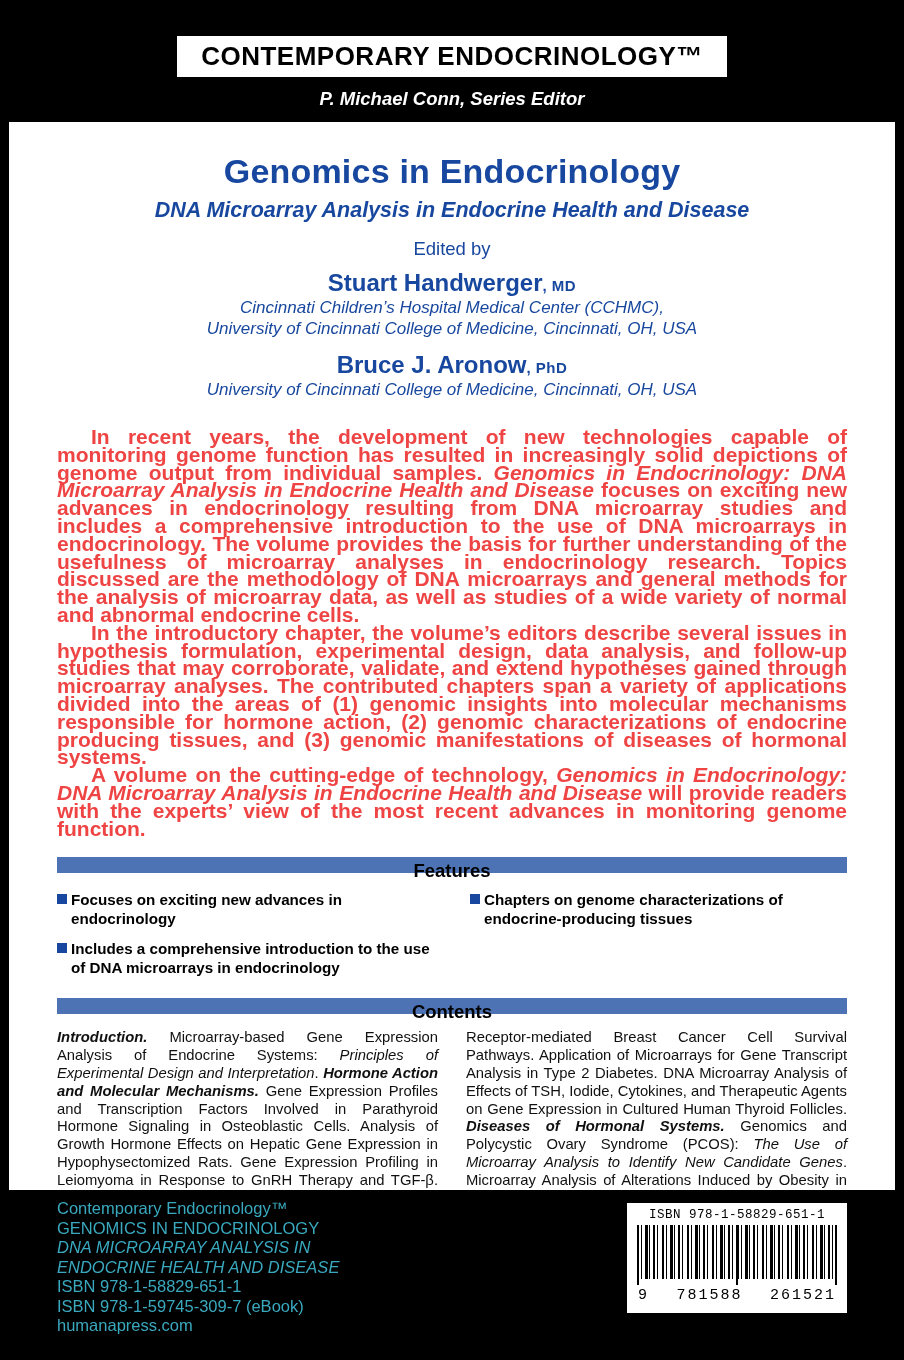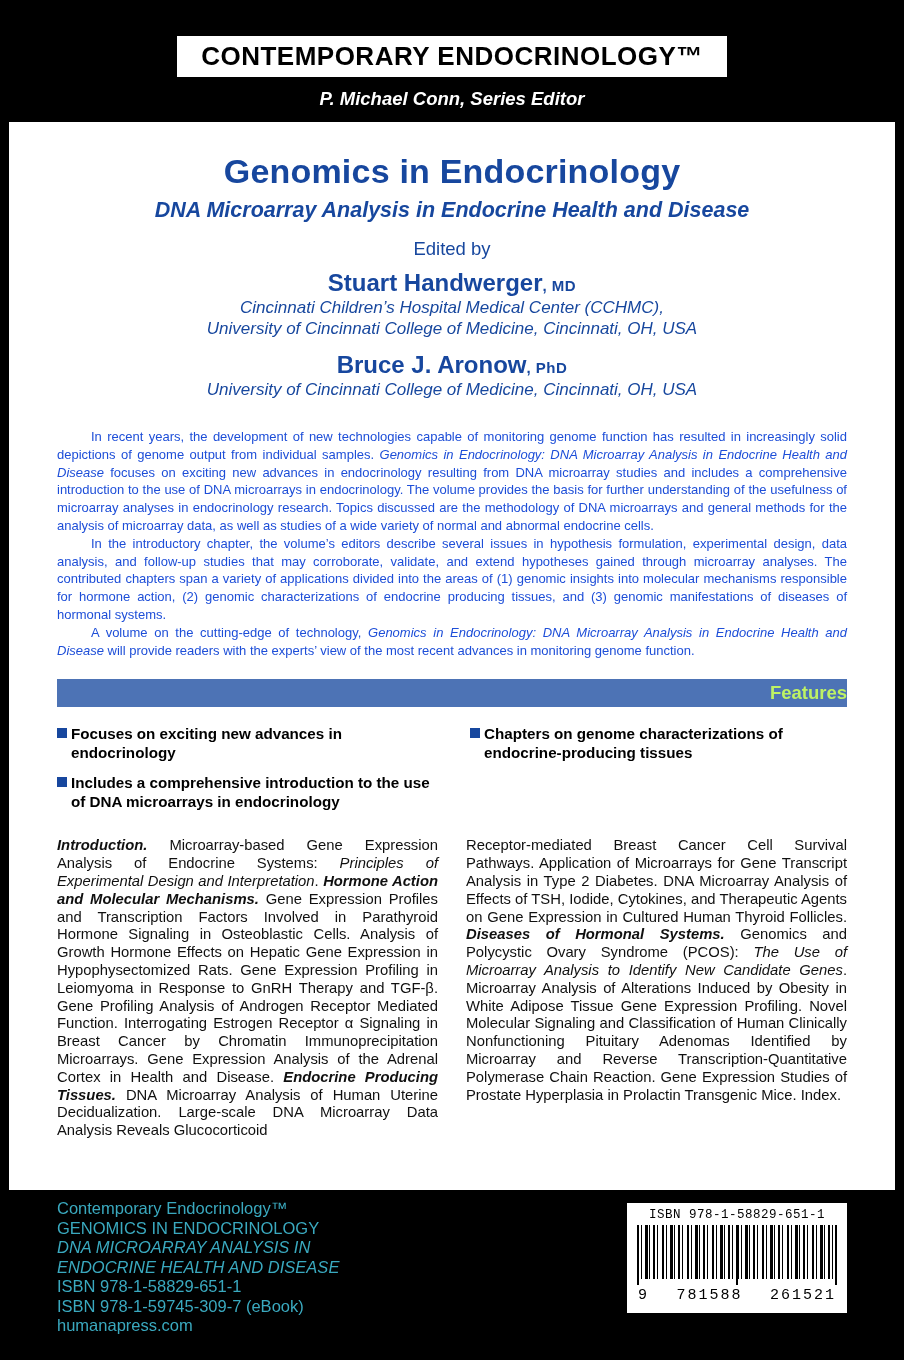--- a/index.html
+++ b/index.html
@@ -24,23 +24,23 @@
     background:#fff;padding:22px 48px 0;
   }
   .book-title{margin:8px 0 0;font-size:34px;font-weight:bold;color:var(--blue);text-align:center;letter-spacing:.2px;}
   .book-subtitle{margin:7px 0 0;font-size:21.5px;font-weight:bold;font-style:italic;color:var(--blue);text-align:center;}
   .edited{margin-top:15px;text-align:center;font-size:18.5px;color:var(--blue);}
   .ed-name{margin-top:9px;text-align:center;font-size:24px;font-weight:bold;color:var(--blue);}
   .ed-name .degree{font-size:15px;letter-spacing:.5px;}
   .affil{text-align:center;font-size:17px;font-style:italic;color:var(--blue);line-height:21px;}
   .ed2{margin-top:12px;text-align:center;}
   .desc-wrap{margin-top:28px;}
-  p.desc{margin:0;text-indent:34px;font-size:13px;line-height:17.8px;text-align:justify;color:#1d4ed8;}
-  .banner{margin-top:20px;background:var(--banner);color:#bef264;text-align:right;
-          font-size:18.5px;font-weight:bold;height:28px;line-height:28px;}
+  p.desc{margin:0;text-indent:34px;font-size:21px;line-height:17.8px;text-align:justify;color:#ef4444;font-weight:bold;}
+  .banner{margin-top:20px;background:var(--banner);color:#000000;text-align:center;
+          font-size:18.5px;font-weight:bold;height:16px;line-height:28px;}
   .banner.contents-banner{margin-top:10px;}
   .features-cols{display:flex;gap:36px;margin-top:17px;min-height:92px;}
   .fcol{flex:1;}
   .feature{display:flex;gap:4px;font-weight:bold;font-size:15.2px;line-height:19px;margin-bottom:11px;color:#000;}
   .sq{width:10px;height:10px;background:var(--blue);margin-top:4px;flex:none;}
   .contents-cols{display:flex;gap:28px;margin-top:15px;}
   .ccol{flex:1;font-size:14.8px;line-height:17.8px;text-align:justify;color:#101010;
         hyphens:auto;-webkit-hyphens:auto;}
   .b{font-weight:bold;font-style:italic;}
   .i{font-style:italic;}
@@ -114,20 +114,23 @@
         </div>
       </div>
       <div class="fcol">
         <div class="feature">
           <span class="sq"></span>
           <span>Chapters on genome characterizations of endocrine-producing tissues</span>
         </div>
       </div>
     </div>
 
+    <div class="banner contents-banner">
+      <span>Contents</span>
+    </div>
 
     <div class="contents-cols">
       <div class="ccol"><span class="b">Introduction. </span><span>Microarray-based Gene Expression Analysis of Endocrine Systems: </span><span class="i">Principles of Experimental Design and Interpretation</span><span>. </span><span class="b">Hormone Action and Molecular Mechanisms. </span><span>Gene Expression Profiles and Transcription Factors Involved in Parathyroid Hormone Signaling in Osteoblastic Cells. Analysis of Growth Hormone Effects on Hepatic Gene Expression in Hypophysectomized Rats. Gene Expression Profiling in Leiomyoma in Response to GnRH Therapy and TGF-β. Gene Profiling Analysis of Androgen Receptor Mediated Function. Interrogating Estrogen Receptor α Signaling in Breast Cancer by Chromatin Immunoprecipitation Microarrays. Gene Expression Analysis of the Adrenal Cortex in Health and Disease. </span><span class="b">Endocrine Producing Tissues. </span><span>DNA Microarray Analysis of Human Uterine Decidualization. Large-scale DNA Microarray Data Analysis Reveals Glucocorticoid</span></div>
       <div class="ccol"><span>Receptor-mediated Breast Cancer Cell Survival Pathways. Application of Microarrays for Gene Transcript Analysis in Type 2 Diabetes. DNA Microarray Analysis of Effects of TSH, Iodide, Cytokines, and Therapeutic Agents on Gene Expression in Cultured Human Thyroid Follicles. </span><span class="b">Diseases of Hormonal Systems. </span><span>Genomics and Polycystic Ovary Syndrome (PCOS): </span><span class="i">The Use of Microarray Analysis to Identify New Candidate Genes</span><span>. Microarray Analysis of Alterations Induced by Obesity in White Adipose Tissue Gene Expression Profiling. Novel Molecular Signaling and Classification of Human Clinically Nonfunctioning Pituitary Adenomas Identified by Microarray and Reverse Transcription-Quantitative Polymerase Chain Reaction. Gene Expression Studies of Prostate Hyperplasia in Prolactin Transgenic Mice. Index.</span></div>
     </div>
   </div>
 
   <div class="foot">
     <div class="imprint">
       <div>Contemporary Endocrinology™</div>

